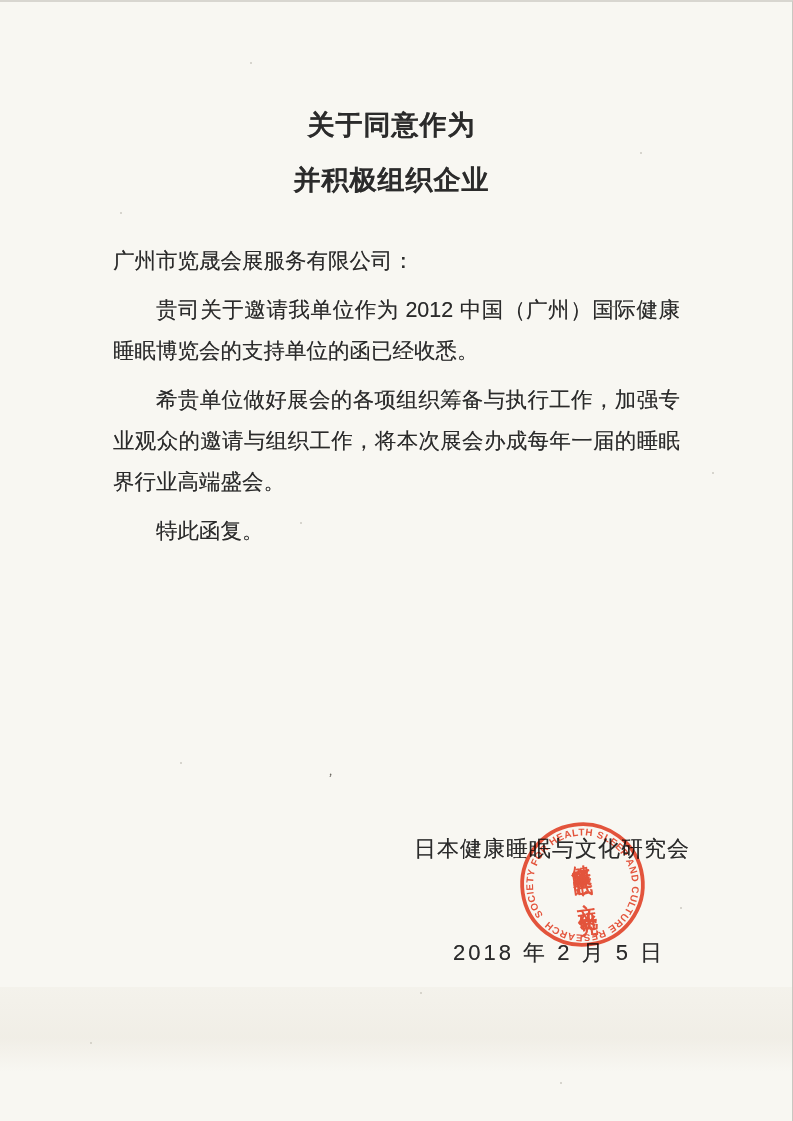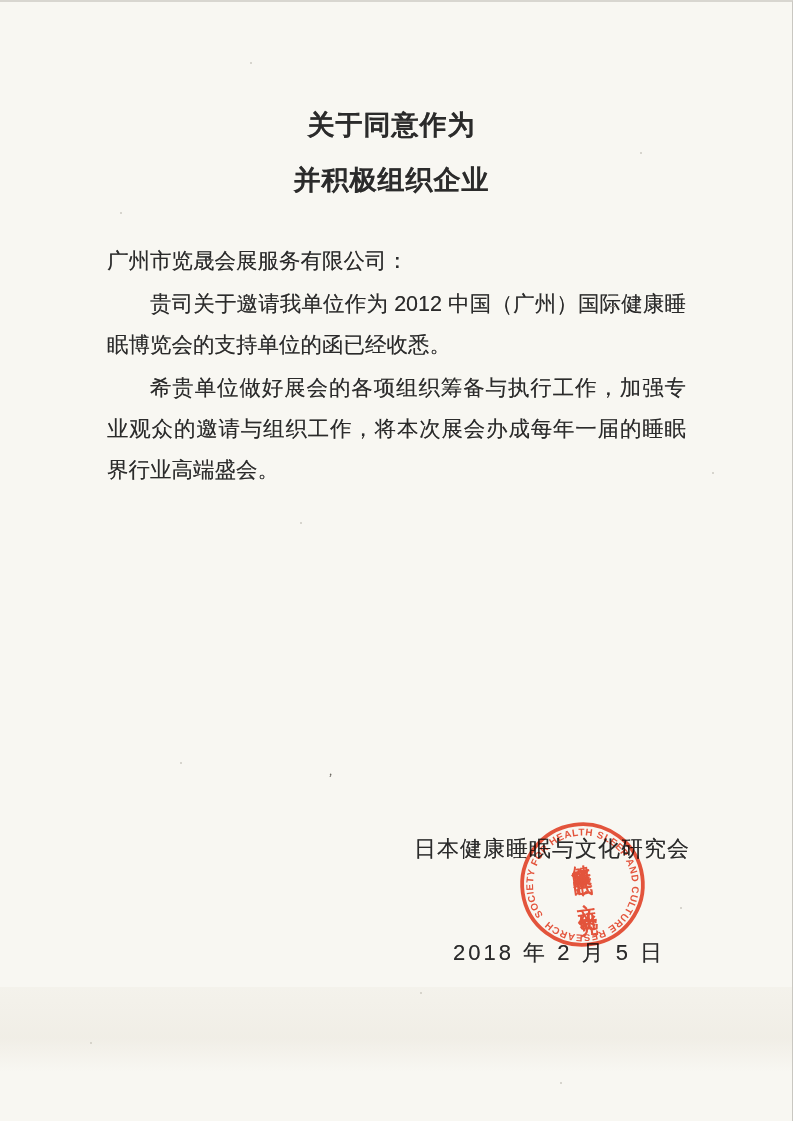--- a/index.html
+++ b/index.html
@@ -32,21 +32,21 @@
     letter-spacing:1px;
     text-shadow:0 0 .5px rgba(30,30,30,.55);
   }
   .letter-body{
     margin:33px 104px 0 105px;
     font-size:21.5px;
     line-height:41px;
     text-align:justify;
     text-shadow:0 0 .5px rgba(30,30,30,.5);
   }
-  .letter-body p{margin:2px;}
+  .letter-body p{margin:8px;}
   .letter-body p.indent{text-indent:2em;}
   .sig-org{
     position:absolute;top:832px;right:102px;
     font-size:22px;letter-spacing:1px;
     text-shadow:0 0 .5px rgba(30,30,30,.5);
   }
   .sig-date{
     position:absolute;top:936px;right:127px;
     font-size:22px;letter-spacing:3px;
     text-shadow:0 0 .5px rgba(30,30,30,.5);
@@ -104,20 +104,21 @@
 
   <div class="title">
     <div>关于同意作为</div>
     <div>并积极组织企业</div>
   </div>
 
   <div class="letter-body">
     <p>广州市览晟会展服务有限公司：</p>
     <p class="indent">贵司关于邀请我单位作为 2012 中国（广州）国际健康睡眠博览会的支持单位的函已经收悉。</p>
     <p class="indent">希贵单位做好展会的各项组织筹备与执行工作，加强专业观众的邀请与组织工作，将本次展会办成每年一届的睡眠界行业高端盛会。</p>
+    <p class="indent">特此函复。</p>
   </div>
 
   <div class="sig-org">日本健康睡眠与文化研究会</div>
   <div class="sig-date">2018 年 2 月 5 日</div>
 
   <div class="seal">
     <svg viewBox="0 0 200 200">
       <circle cx="100" cy="100" r="95" fill="none" stroke-width="6" stroke="#e8442a"></circle>
       <path id="sealRingPath" d="M 32 139 A 78 78 0 1 1 168 139 A 78 78 0 0 1 32 139" fill="none"></path>
       <text class="seal-ring-text" fill="#e8442a">

